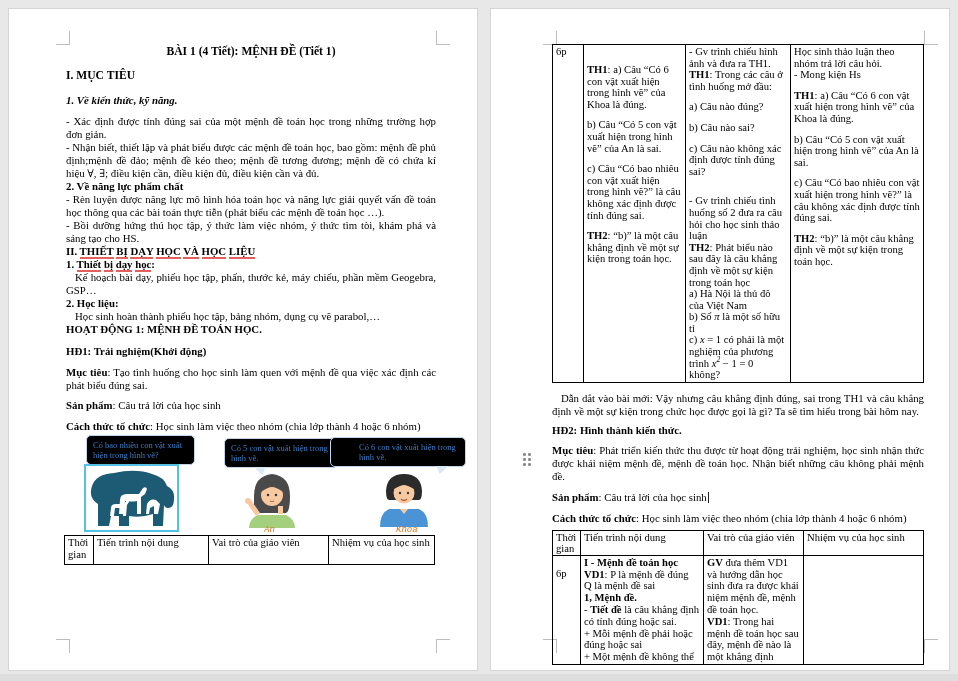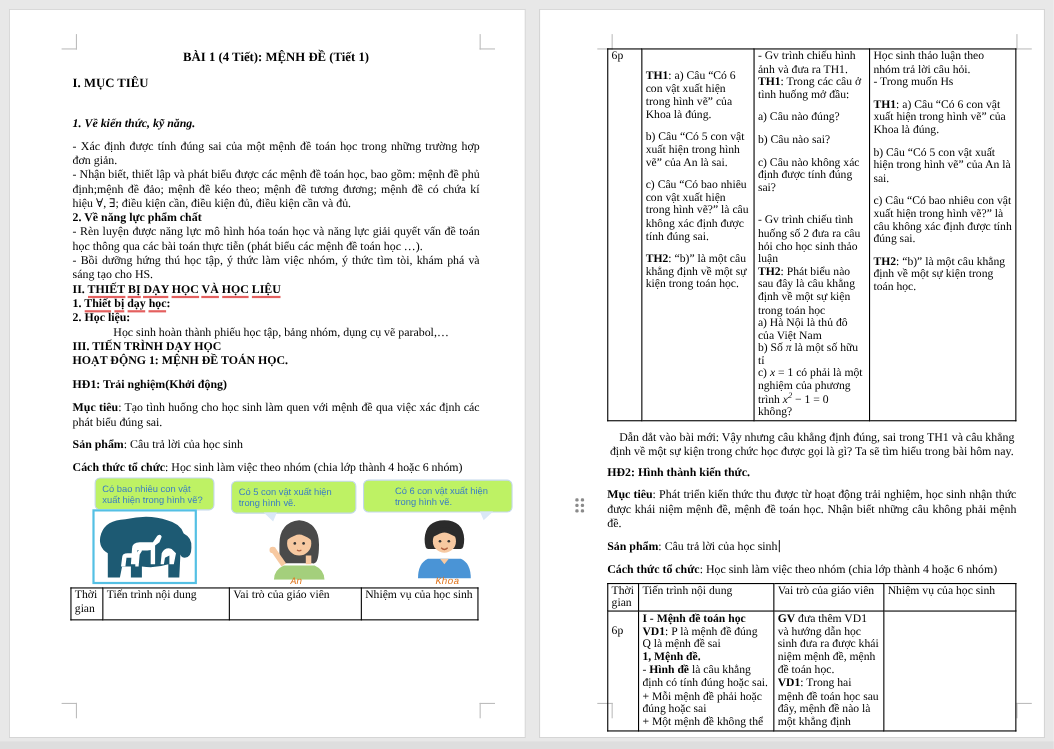--- a/index.html
+++ b/index.html
@@ -16,41 +16,41 @@
   .cm-bl{border-right:1px solid #bdbdbd;border-top:1px solid #bdbdbd;}
   .cm-br{border-left:1px solid #bdbdbd;border-top:1px solid #bdbdbd;}
   
   .content{position:absolute;}
   .ln{font-size:10.8px;line-height:13px;}
   .just{text-align:justify;}
   .b{font-weight:bold;}
   .bi{font-weight:bold;font-style:italic;}
   .ctr{text-align:center;}
   .fs12{font-size:11.6px;}
-  .ind{text-indent:9px;text-align:center;}
-  .mb11{margin-bottom:11px;} .mb12{margin-bottom:24px;} .mb8{margin-bottom:8px;}
+  .ind{text-indent:9px;}
+  .mb11{margin-bottom:11px;} .mb12{margin-bottom:12px;} .mb8{margin-bottom:8px;}
   .mt9{margin-top:9px;} .mt8{margin-top:8px;} .mt7{margin-top:7px;} .mt6{margin-top:6px;} .mt5{margin-top:5px;}
   .ru{border-bottom:2px solid #e4605f;}
   sup{line-height:0;font-size:0.72em;}
   .caret{display:inline-block;width:1px;height:11px;background:#222;vertical-align:-2px;margin-left:1px;}
   
   table{border-collapse:collapse;table-layout:fixed;}
   td,th{border:1px solid #000;vertical-align:top;text-align:left;font-weight:normal;
     padding:1px 3px;font-size:10.6px;line-height:12px;overflow:hidden;box-sizing:border-box;}
   .t-main td{line-height:11.6px;}
   .t-main{height:318px;}
   .cl{min-height:0;}
   .gap{height:9px;}
   .t2 th{line-height:11px;}
   .t2 td{line-height:11.8px;}
   .pad-top{padding-top:12px;}
   
   .figure{position:relative;height:102px;}
-  .bubble{position:absolute;background:#bef264;border:1px solid #c3d7ec;border-radius:5px;
-    padding:4px 6px;font-family:Liberation Sans, sans-serif;
+  .bubble{position:absolute;background:#000000;border:1px solid #c3d7ec;border-radius:5px;
+    padding:4px 6px;font-family:Liberation Serif, serif;
     font-size:8.5px;line-height:10px;color:#3b7dc4;}
   .tail{position:absolute;width:0;height:0;border:6px solid transparent;border-bottom:none;border-top:8px solid #dae8f6;bottom:-8px;}
   .imgbox{position:absolute;background:#fff;border:2px solid #54c0e4;box-sizing:border-box;}
   .charname{position:absolute;font-family:Liberation Mono, monospace;
     font-style:italic;font-size:9px;color:#e0761f;}
   
   .drag-handle{position:absolute;width:10px;height:14px;display:grid;grid-template-columns:3px 3px;grid-auto-rows:3px;gap:2px;cursor:grab;}
   .drag-handle i{width:2.5px;height:2.5px;border-radius:50%;background:#8a8a8a;}
 </style>
 </head>
@@ -68,41 +68,41 @@
       <div class="ln ctr b fs12 mb11"><span style="font-weight: bold;">BÀI 1 (4 Tiết): MỆNH ĐỀ (Tiết 1)</span></div>
       <div class="ln b fs12 mb12">I. MỤC TIÊU</div>
       <div class="ln bi mb8">1. Về kiến thức, kỹ năng.</div>
       <div class="ln just">- Xác định được tính đúng sai của một mệnh đề toán học trong những trường hợp đơn giản.</div>
       <div class="ln just">- Nhận biết, thiết lập và phát biểu được các mệnh đề toán học, bao gồm: mệnh đề phủ định;mệnh đề đảo; mệnh đề kéo theo; mệnh đề tương đương; mệnh đề có chứa kí hiệu ∀, ∃; điều kiện cần, điều kiện đủ, điều kiện cần và đủ.</div>
       <div class="ln b">2. Về năng lực phẩm chất</div>
       <div class="ln just">- Rèn luyện được năng lực mô hình hóa toán học và năng lực giải quyết vấn đề toán học thông qua các bài toán thực tiễn (phát biểu các mệnh đề toán học …).</div>
       <div class="ln just">- Bồi dưỡng hứng thú học tập, ý thức làm việc nhóm, ý thức tìm tòi, khám phá và sáng tạo cho HS.</div>
       <div class="ln"><span style="font-weight: bold;">II. </span><span class="ru" style="font-weight: bold;">THIẾT</span><span style="font-weight: bold;"> </span><span class="ru" style="font-weight: bold;">BỊ</span><span style="font-weight: bold;"> </span><span class="ru" style="font-weight: bold;">DẠY</span><span style="font-weight: bold;"> </span><span class="ru" style="font-weight: bold;">HỌC</span><span style="font-weight: bold;"> </span><span class="ru" style="font-weight: bold;">VÀ</span><span style="font-weight: bold;"> </span><span class="ru" style="font-weight: bold;">HỌC</span><span style="font-weight: bold;"> </span><span class="ru" style="font-weight: bold;">LIỆU</span></div>
       <div class="ln"><span style="font-weight: bold;">1. </span><span class="ru" style="font-weight: bold;">Thiết</span><span style="font-weight: bold;"> </span><span class="ru" style="font-weight: bold;">bị</span><span style="font-weight: bold;"> </span><span class="ru" style="font-weight: bold;">dạy</span><span style="font-weight: bold;"> </span><span class="ru" style="font-weight: bold;">học</span><span style="font-weight: bold;">:</span></div>
+      <div class="ln just ind">Kế hoạch bài dạy, phiếu học tập, phấn, thước kẻ, máy chiếu, phần mềm Geogebra, GSP…</div>
       <div class="ln b">2. Học liệu:</div>
       <div class="ln ind">Học sinh hoàn thành phiếu học tập, bảng nhóm, dụng cụ vẽ parabol,…</div>
-      <div class="ln b">III. TIẾN TRÌNH DẠY HỌC</div>
       <div class="ln b">HOẠT ĐỘNG 1: MỆNH ĐỀ TOÁN HỌC.</div>
       <div class="ln b mt9">HĐ1: Trải nghiệm(Khởi động)</div>
       <div class="ln just mt8"><span style="font-weight: bold;">Mục tiêu</span><span>: Tạo tình huống cho học sinh làm quen với mệnh đề qua việc xác định các phát biểu đúng sai.</span></div>
       <div class="ln mt7"><span style="font-weight: bold;">Sản phẩm</span><span>: Câu trả lời của học sinh</span></div>
       <div class="ln mt8"><span style="font-weight: bold;">Cách thức tổ chức</span><span>: Học sinh làm việc theo nhóm (chia lớp thành 4 hoặc 6 nhóm)</span></div>
 
       <div class="figure">
         <div class="bubble" style="left:20px;top:2px;width:95px;">Có bao nhiêu con vật xuất hiện trong hình vẽ?</div>
         <div class="imgbox" style="left:18px;top:31px;width:95px;height:68px;">
           <svg width="91" height="64" viewBox="0 0 91 64">
             <path d="M12,60 L12,38 Q2,32 6,20 Q10,8 28,7 Q50,2 66,8 Q78,11 81,20 Q89,24 88,33 Q88,42 82,42 Q79,42 78,39 L77,60 L67,60 L67,48 Q55,52 43,50 L43,60 L33,60 L33,50 L25,50 L23,60 Z" fill="#1d5a73"></path>
             <path d="M33,48 L34,34 Q34,28 41,28 L53,28 L57,22 Q60,20 61,23 L59,28 L55,31 L55,48 L51,48 L51,35 Q45,36 39,35 L38,48 Z" fill="#ffffff"></path>
             <path d="M24,50 L25,42 Q25,38 30,38 L38,38 L41,34 Q43,33 43,36 L41,39 L40,50 L37,50 L37,42 L29,42 L28,50 Z" fill="#ffffff"></path>
             <path d="M60,48 L61,38 Q64,32 70,34 L74,38 L72,48 L68,48 L68,40 L64,42 L63,48 Z" fill="#ffffff"></path>
           </svg>
         </div>
 
-        <div class="bubble" style="left:144px;top:5px;width:100px;">
+        <div class="bubble" style="left:158px;top:5px;width:100px;">
           <span>Có 5 con vật xuất hiện trong hình vẽ.</span>
           <span class="tail" style="left:30px;transform:skewX(18deg);"></span>
         </div>
         <svg style="position:absolute;left:176px;top:37px;" width="60" height="58" viewBox="0 0 60 58">
           <path d="M30,4 Q12,6 12,26 L12,40 Q12,45 18,43 L42,43 Q48,45 48,26 Q48,6 30,4 Z" fill="#4a4a4a"></path>
           <circle cx="30" cy="25" r="11" fill="#f7c9a1"></circle>
           <path d="M19,22 Q20,12 30,11 Q40,12 41,22 Q34,17 30,17 Q26,17 19,22 Z" fill="#4a4a4a"></path>
           <circle cx="26" cy="25" r="1.2" fill="#333"></circle>
             <circle cx="34" cy="25" r="1.2" fill="#333"></circle>
           <path d="M28,31 Q30,32.5 32,31" stroke="#b06040" stroke-width="1" fill="none"></path>
@@ -199,21 +199,21 @@
                 <div class="cl gap"></div>
                 <div class="cl gap"></div>
                 <div class="cl">- Gv trình chiếu tình huống số 2 đưa ra câu hỏi cho học sinh thảo luận</div>
                 <div class="cl"><span style="font-weight: bold;">TH2</span><span>: Phát biểu nào sau đây là câu khẳng định về một sự kiện trong toán học</span></div>
                 <div class="cl">a) Hà Nội là thủ đô của Việt Nam</div>
                 <div class="cl"><span>b) Số </span><span style="font-style: italic;">π</span><span> là một số hữu tỉ</span></div>
                 <div class="cl"><span>c) </span><span style="font-style: italic;">x</span><span> = 1 có phải là một nghiệm của phương trình </span><span style="font-style: italic;">x</span><sup style="font-style: italic;">2</sup><span> − 1 = 0 không?</span></div>
               </td>
           <td>
                 <div class="cl">Học sinh thảo luận theo nhóm trả lời câu hỏi.</div>
-                <div class="cl">- Trong muốn Hs</div>
+                <div class="cl">- Mong kiện Hs</div>
                 <div class="cl gap"></div>
                 <div class="cl"><span style="font-weight: bold;">TH1</span><span>: a) Câu “Có 6 con vật xuất hiện trong hình vẽ” của Khoa là đúng.</span></div>
                 <div class="cl gap"></div>
                 <div class="cl">b) Câu “Có 5 con vật xuất hiện trong hình vẽ” của An là sai.</div>
                 <div class="cl gap"></div>
                 <div class="cl">c) Câu “Có bao nhiêu con vật xuất hiện trong hình vẽ?” là câu không xác định được tính đúng sai.</div>
                 <div class="cl gap"></div>
                 <div class="cl"><span style="font-weight: bold;">TH2</span><span>: “b)” là một câu khẳng định về một sự kiện trong toán học.</span></div>
               </td>
         </tr>
@@ -240,21 +240,21 @@
           <th>Vai trò của giáo viên</th>
           <th>Nhiệm vụ của học sinh</th>
         </tr>
         <tr style="height:105px;">
           <td class="pad-top">6p</td>
           <td>
                 <div class="cl"><span style="font-weight: bold;">I - Mệnh đề toán học</span></div>
                 <div class="cl"><span style="font-weight: bold;">VD1</span><span>: P là mệnh đề đúng</span></div>
                 <div class="cl">Q là mệnh đề sai</div>
                 <div class="cl"><span style="font-weight: bold;">1, Mệnh đề.</span></div>
-                <div class="cl"><span>- </span><span style="font-weight: bold;">Hình đề</span><span> là câu khẳng định có tính đúng hoặc sai.</span></div>
+                <div class="cl"><span>- </span><span style="font-weight: bold;">Tiết đề</span><span> là câu khẳng định có tính đúng hoặc sai.</span></div>
                 <div class="cl">+ Mỗi mệnh đề phải hoặc đúng hoặc sai</div>
                 <div class="cl">+ Một mệnh đề không thể</div>
               </td>
           <td>
                 <div class="cl"><span style="font-weight: bold;">GV</span><span> đưa thêm VD1 và hướng dẫn học sinh đưa ra được khái niệm mệnh đề, mệnh đề toán học.</span></div>
                 <div class="cl"><span style="font-weight: bold;">VD1</span><span>: Trong hai mệnh đề toán học sau đây, mệnh đề nào là một khẳng định</span></div>
               </td>
           <td></td>
         </tr>
       </tbody>

